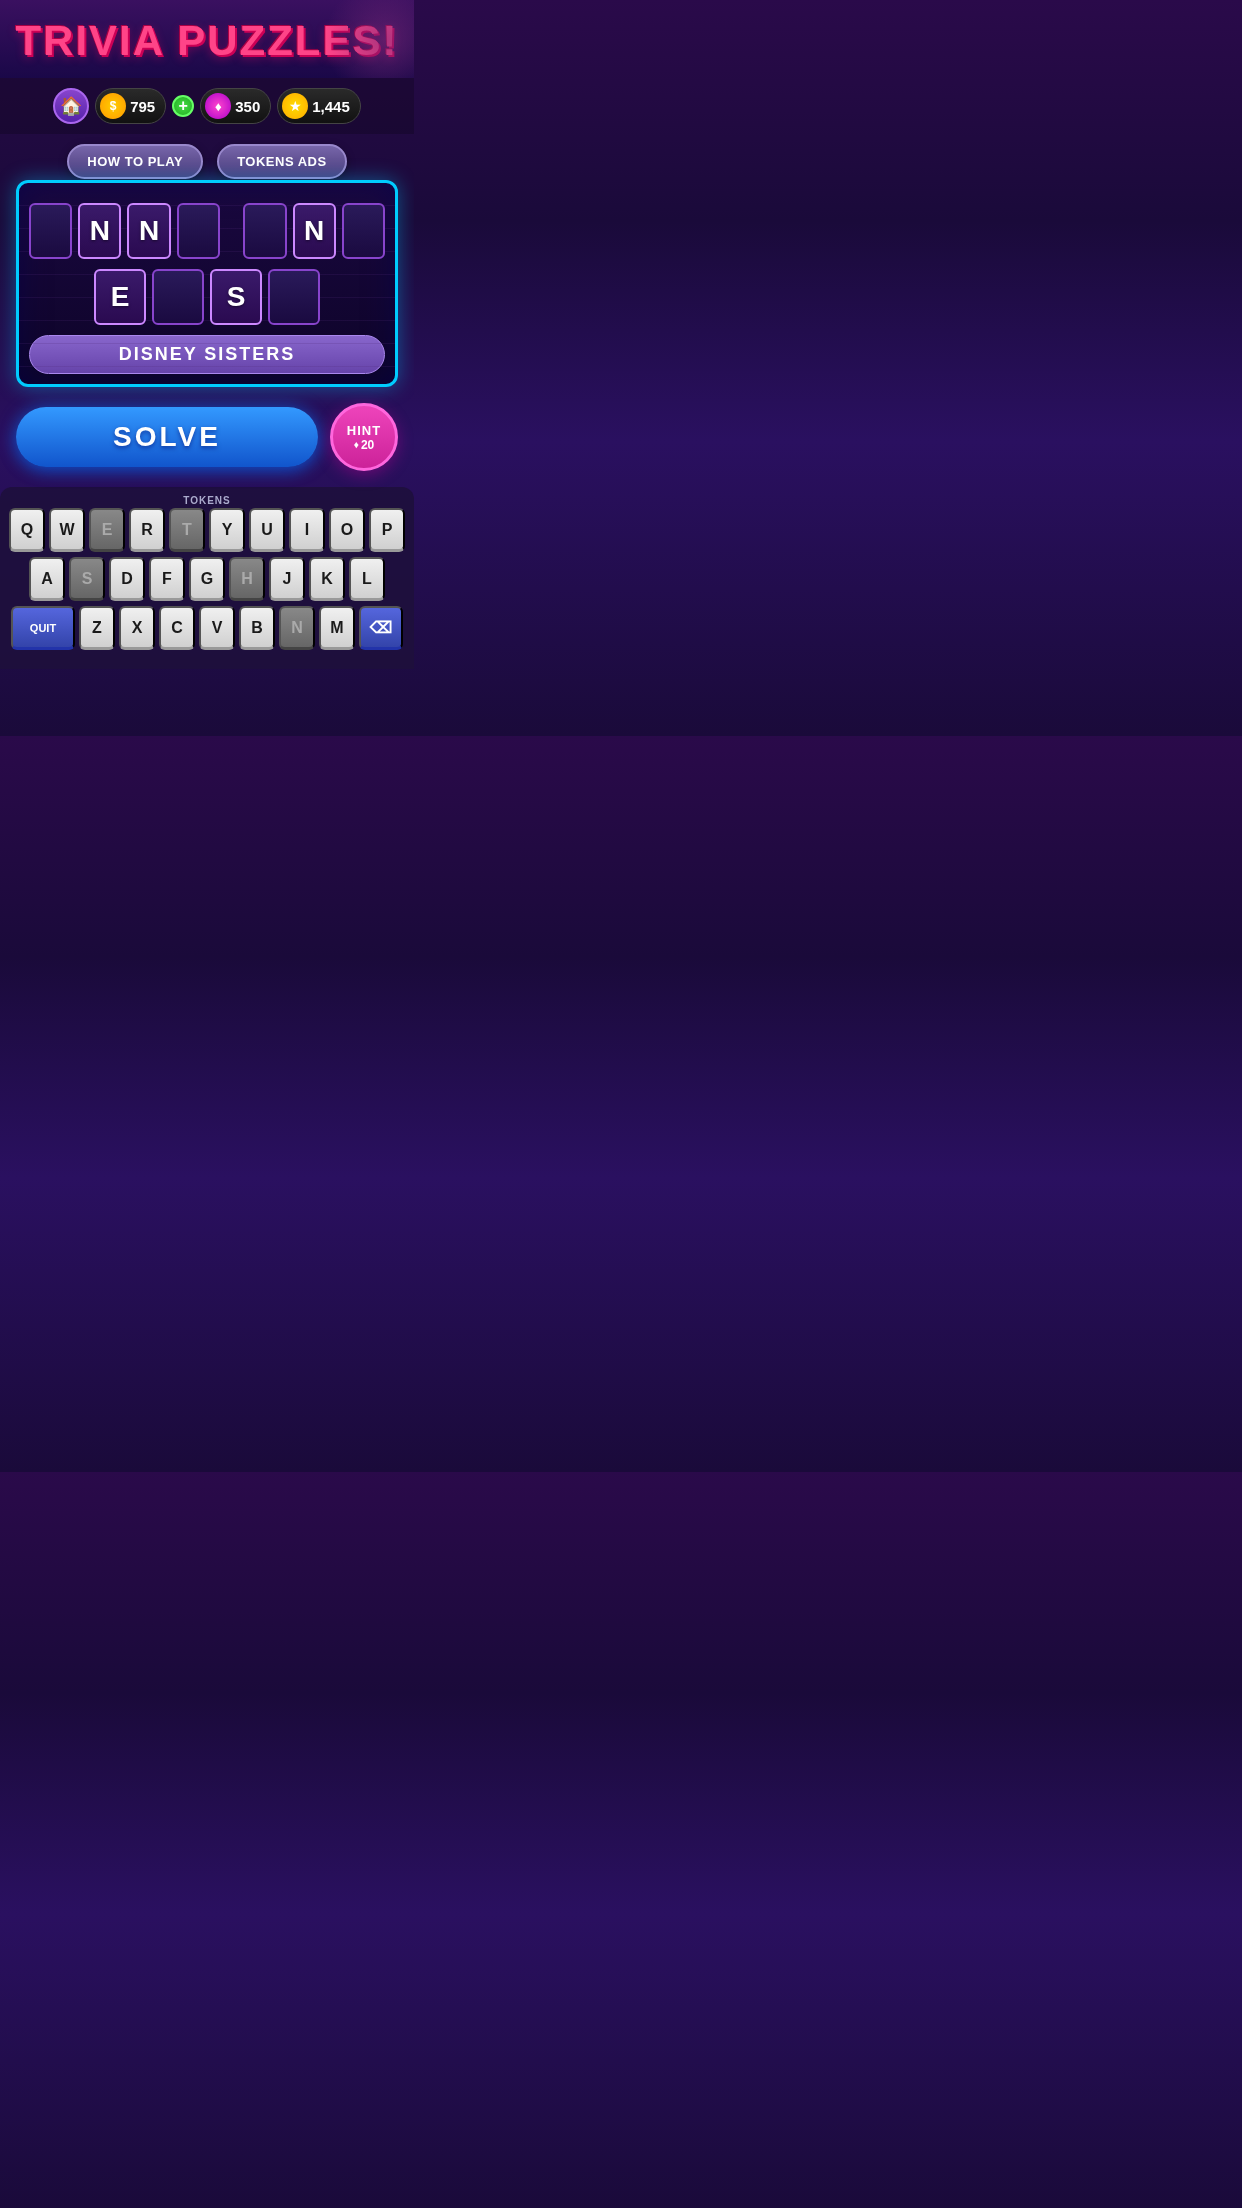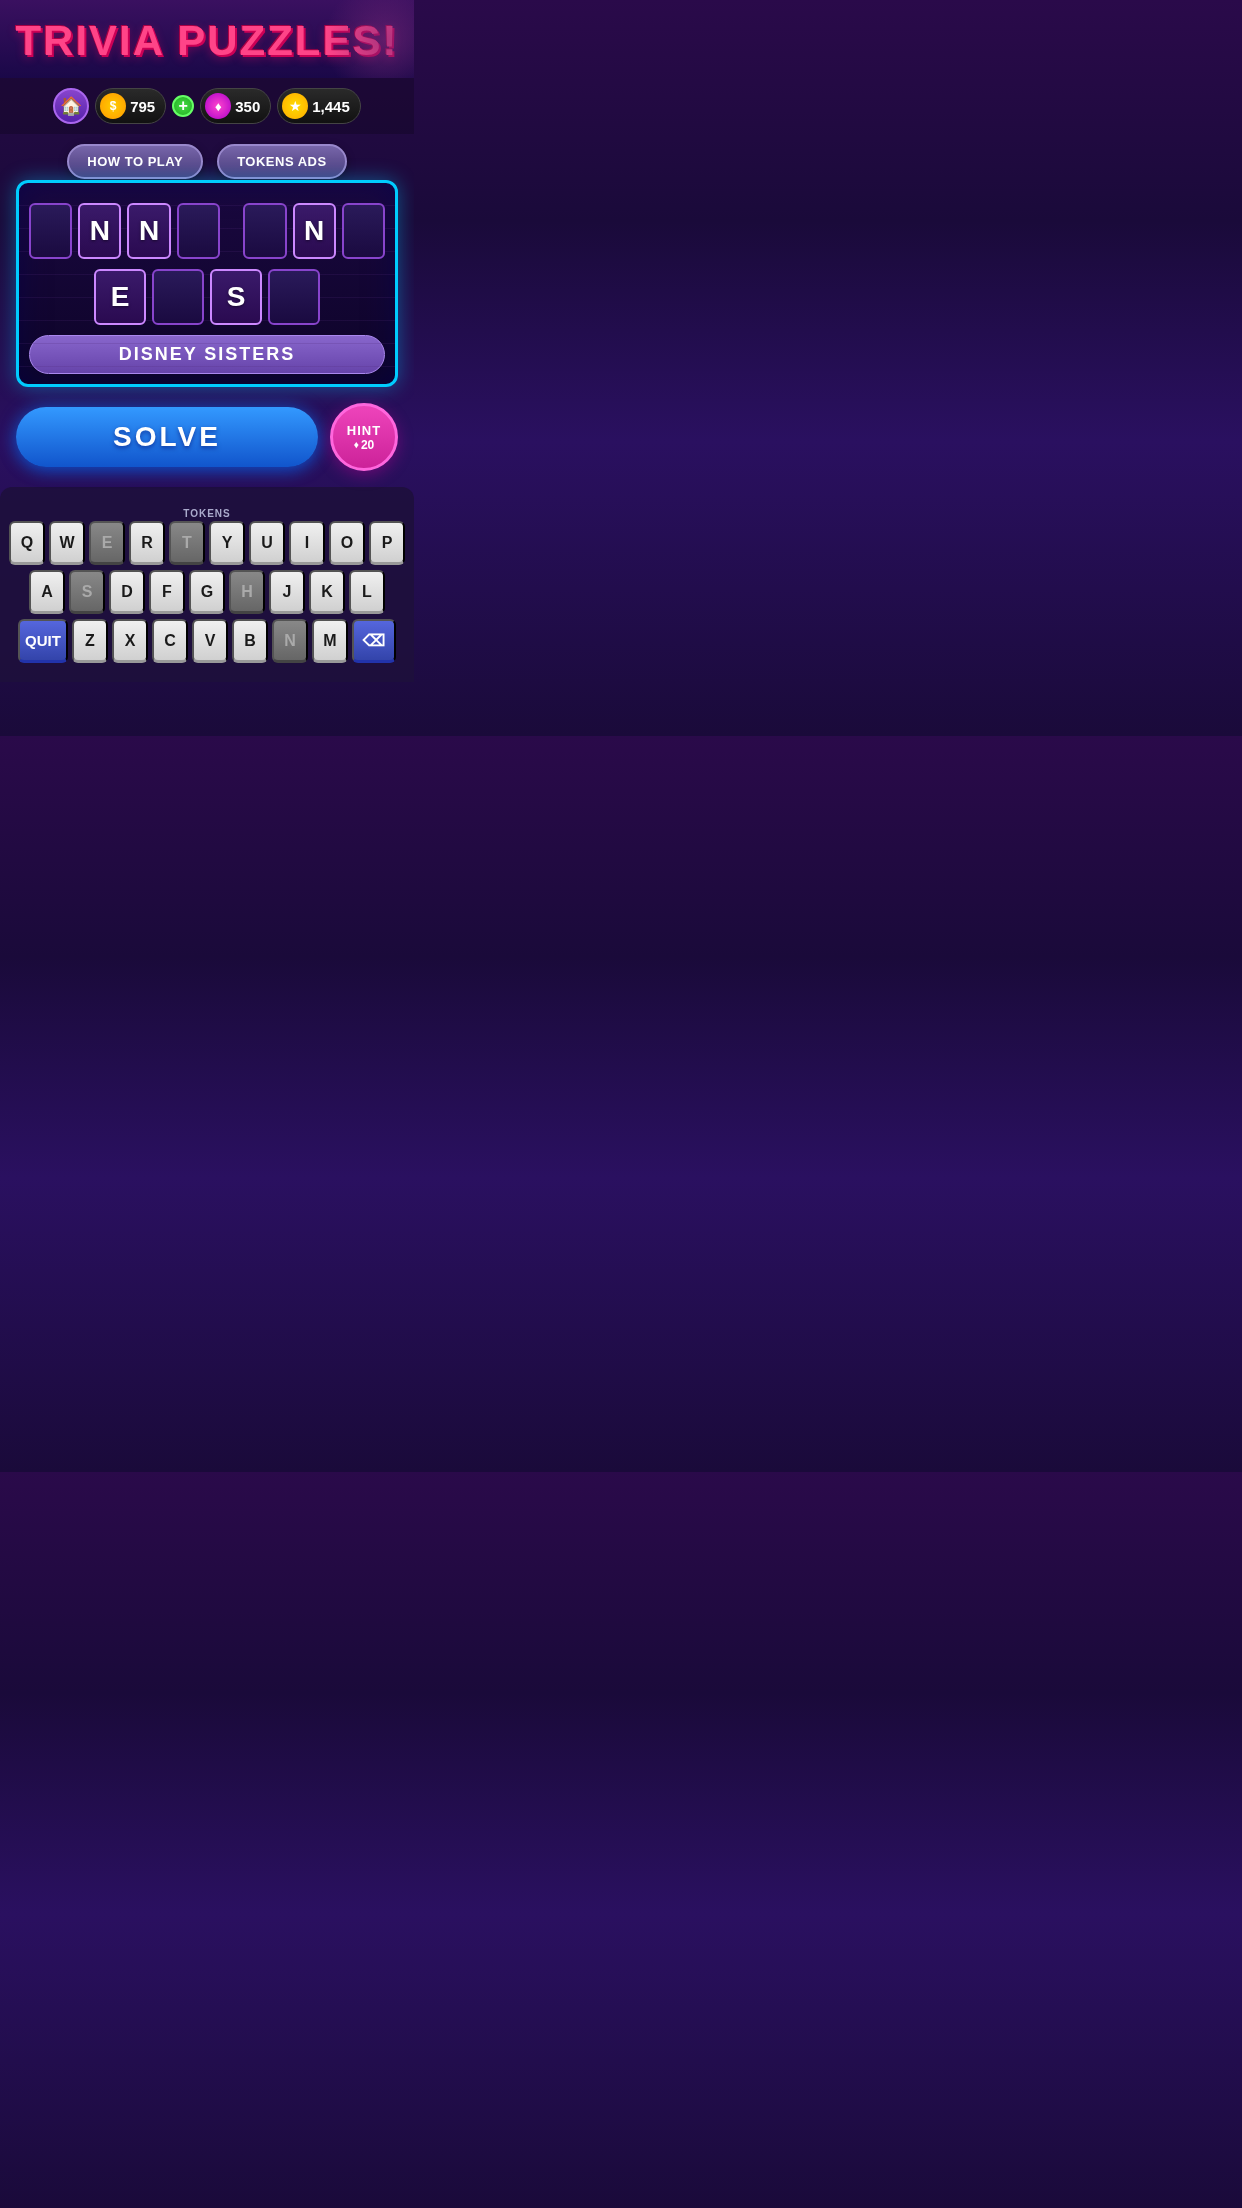--- a/index.html
+++ b/index.html
@@ -226,21 +226,21 @@
       color: white;
       font-size: 12px;
       font-weight: bold;
       display: flex; align-items: center; gap: 2px;
     }
 
     
     .keyboard-area {
       background: rgba(30,15,60,0.9);
       border-radius: 12px 12px 0 0;
-      padding: 21px 6px 14px;
+      padding: 8px 6px 14px;
       margin-top: 6px;
     }
     .tokens-row {
       display: flex;
       align-items: center;
       justify-content: center;
       gap: 8px;
       margin-bottom: 10px;
     }
     .tokens-above {
@@ -290,22 +290,22 @@
     }
     .key.used {
       background: linear-gradient(180deg, #888, #666);
       color: #aaa;
       border-bottom-color: #444;
     }
     .key.special {
       background: linear-gradient(180deg, #5566dd, #3344aa);
       color: white;
       border-bottom-color: #2233aa;
-      width: 50px;
-      font-size: 15px;
+      width: 64px;
+      font-size: 11px;
       font-weight: 900;
     }
     .key.backspace {
       background: linear-gradient(180deg, #5566dd, #3344aa);
       color: white;
       border-bottom-color: #2233aa;
       width: 44px;
     }
   </style>
 </head>

